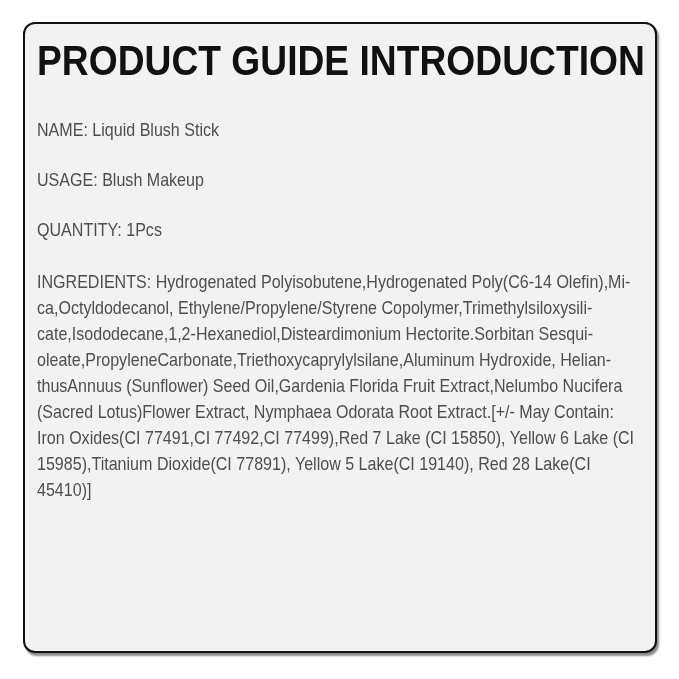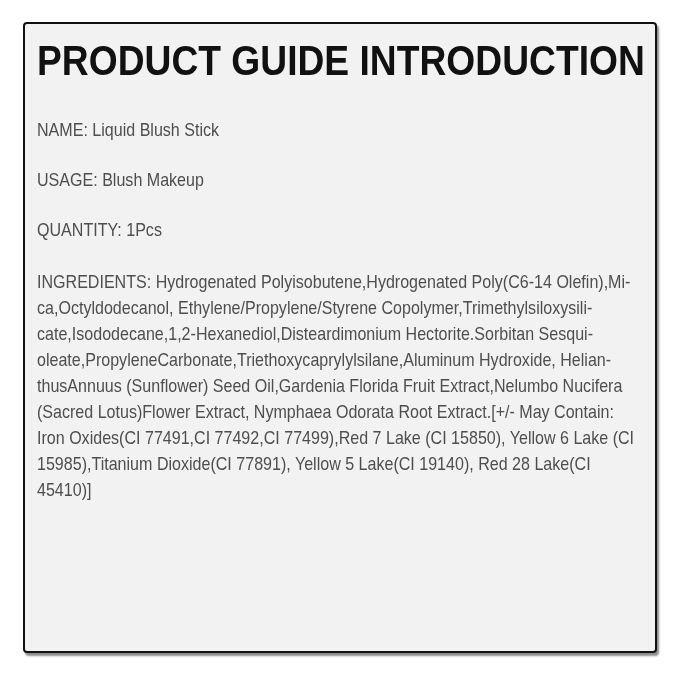--- a/index.html
+++ b/index.html
@@ -13,21 +13,21 @@
   }
   .panel {
     position: absolute;
     left: 23px;
     top: 22px;
     width: 634px;
     height: 631px;
     box-sizing: border-box;
     background: var(--panel-bg, #f2f2f2);
     border: 2px solid var(--border, #111111);
-    border-radius: 4px;
+    border-radius: 12px;
     box-shadow: 2px 3px 2px rgba(0,0,0,0.45);
     padding-left: 12px;
     overflow: hidden;
   }
   .title {
     margin: 16px 0 0 0;
     font-size: 42px;
     line-height: 42px;
     font-weight: bold;
     color: var(--title, #111111);

